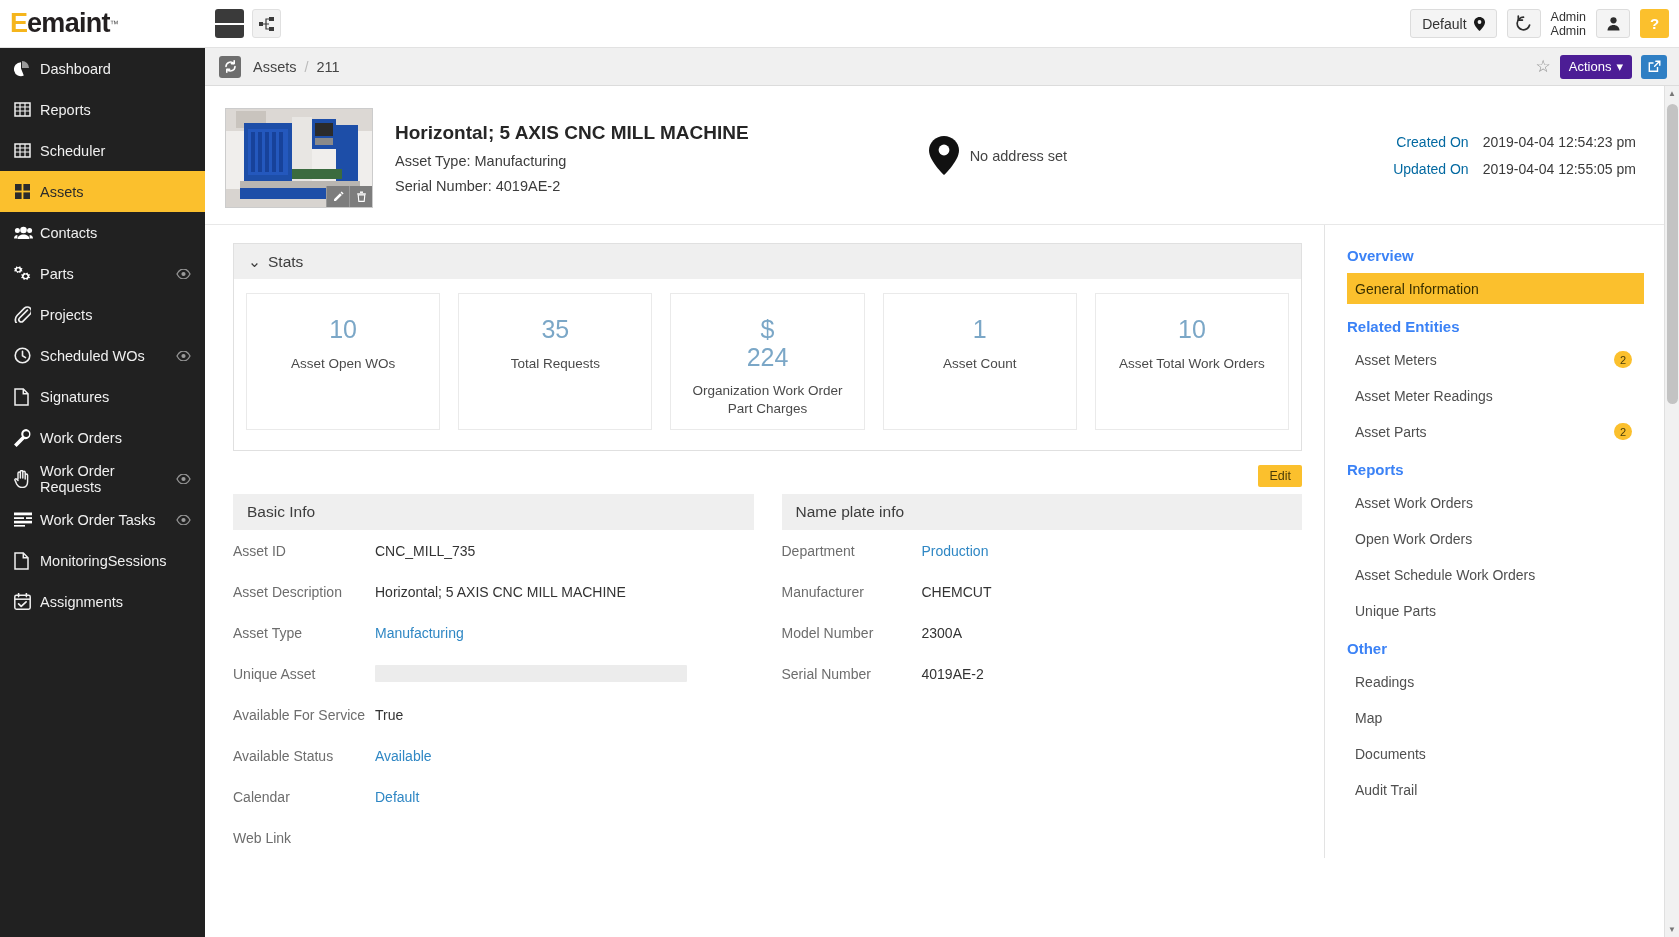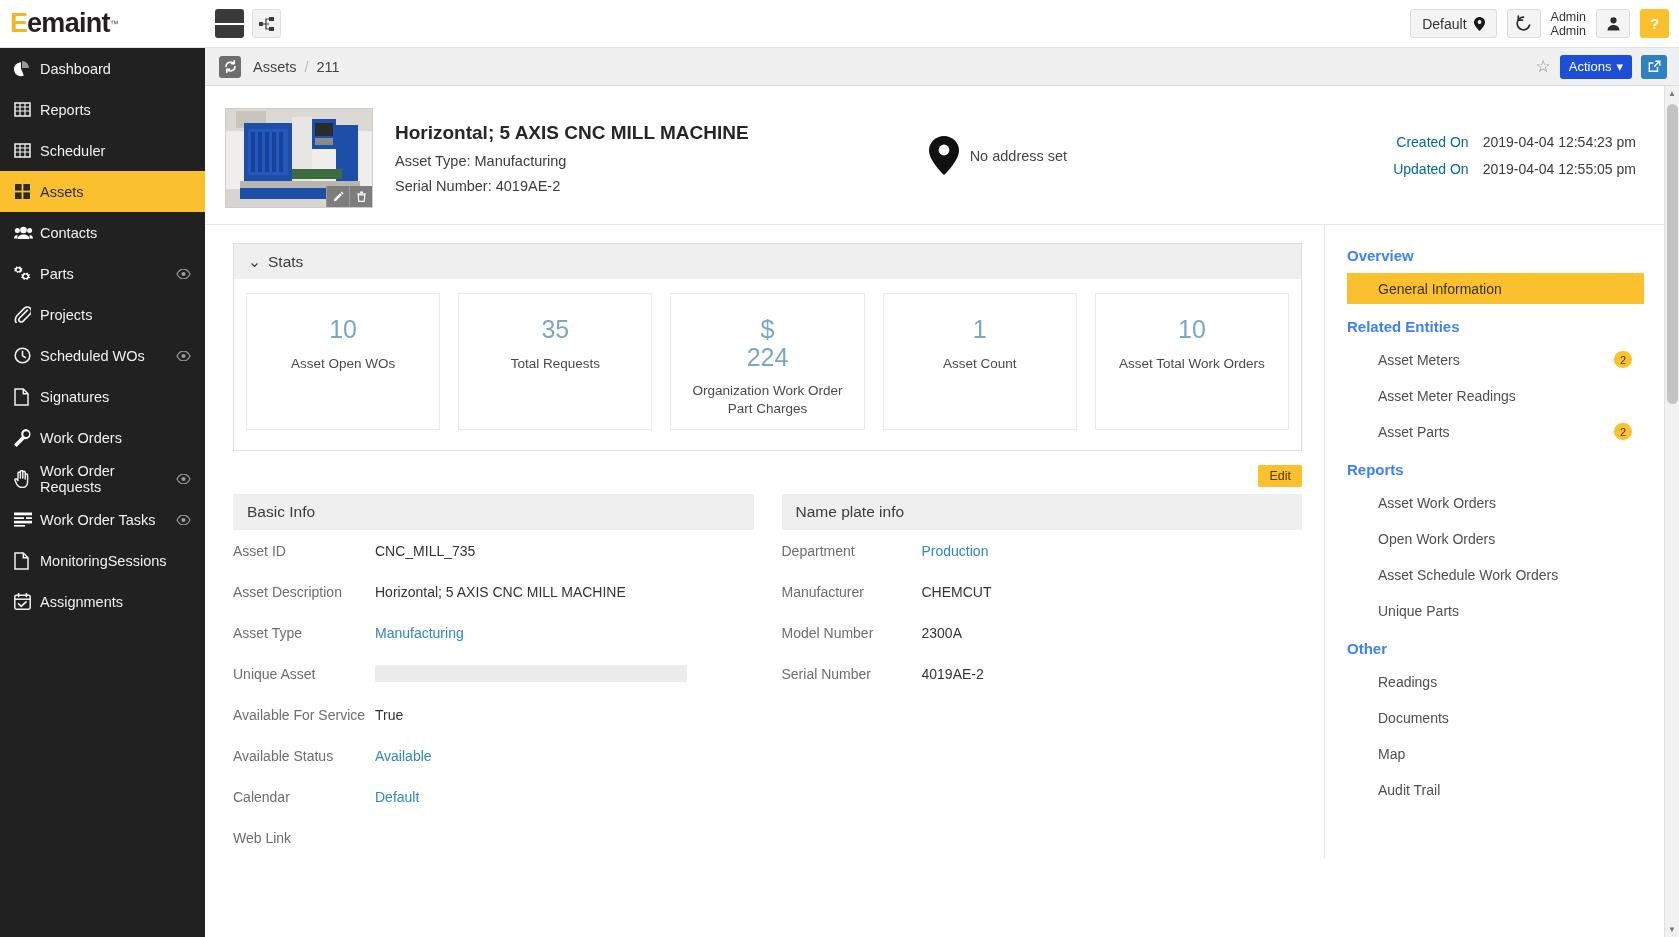--- a/index.html
+++ b/index.html
@@ -81,21 +81,21 @@
   .refresh-chip {
     width: 22px; height: 22px; border-radius: 3px; background: #6e6e6e;
     display: flex; align-items: center; justify-content: center; cursor: pointer;
   }
   .crumbs { display: flex; align-items: center; gap: 8px; margin-left: 12px; font-size: 14.5px; color: #444; }
   .crumb-sep { color: #bbb; }
   .crumb-link { cursor: pointer; }
   .crumbbar-right { margin-left: auto; display: flex; align-items: center; gap: 9px; }
   .star { cursor: pointer; font-size: 17px; color: #8a8a8a; }
   .actions-btn {
-    background: #1d4ed8; color: #fff; border-radius: 3px;
+    background: #4c1d95; color: #fff; border-radius: 3px;
     height: 24px; padding: 0 9px; font-size: 13px;
     display: flex; align-items: center; gap: 5px; cursor: pointer;
   }
   .share-btn {
     background: #2f7fc4; border-radius: 3px; height: 24px; width: 26px;
     display: flex; align-items: center; justify-content: center; cursor: pointer;
   }
 
   .scrollwrap { flex: 1 1 auto; display: flex; min-height: 0; position: relative; }
   .scrollarea { flex: 1 1 auto; overflow: hidden; min-width: 0; }
@@ -157,21 +157,21 @@
   .flbl { width: 142px; flex: 0 0 142px; color: #6d6d6d; }
   .fval { color: #333; }
   .fval.link { color: #2f87c4; cursor: pointer; }
   .fval.empty-input { background: #ececec; height: 17px; width: 312px; border-radius: 1px; }
   .nameplate .flbl { width: 140px; flex: 0 0 140px; }
 
   
   .rs-group { font-size: 15px; font-weight: bold; color: #3b82f6; margin-bottom: 9px; }
   .rs-item {
     display: flex; align-items: center; height: 31px;
-    padding: 0 12px 0 31px; font-size: 14px; color: #4f4f4f; cursor: pointer;
+    padding: 0 12px 0 8px; font-size: 14px; color: #4f4f4f; cursor: pointer;
     margin-bottom: 5px;
   }
   .rs-item.active { background: #fbc02d; color: #3a3000; }
   .rs-badge {
     margin-left: auto; background: #fbc02d; color: #4a3c08;
     border-radius: 9px; font-size: 11px; min-width: 18px; height: 17px;
     display: flex; align-items: center; justify-content: center; padding: 0 5px;
   }
   .rs-spacer { height: 9px; }
 
@@ -632,24 +632,24 @@
               </div>
               <div class="rs-item">
                 <span>Unique Parts</span>
               </div>
               <div class="rs-spacer"></div>
               <div class="rs-group">Other</div>
               <div class="rs-item">
                 <span>Readings</span>
               </div>
               <div class="rs-item">
+                <span>Map</span>
+              </div>
+              <div class="rs-item">
                 <span>Documents</span>
-              </div>
-              <div class="rs-item">
-                <span>Map</span>
               </div>
               <div class="rs-item">
                 <span>Audit Trail</span>
               </div>
               <div class="rs-spacer"></div>
             </div>
         </div>
       </div>
 
       <div class="vscroll">

